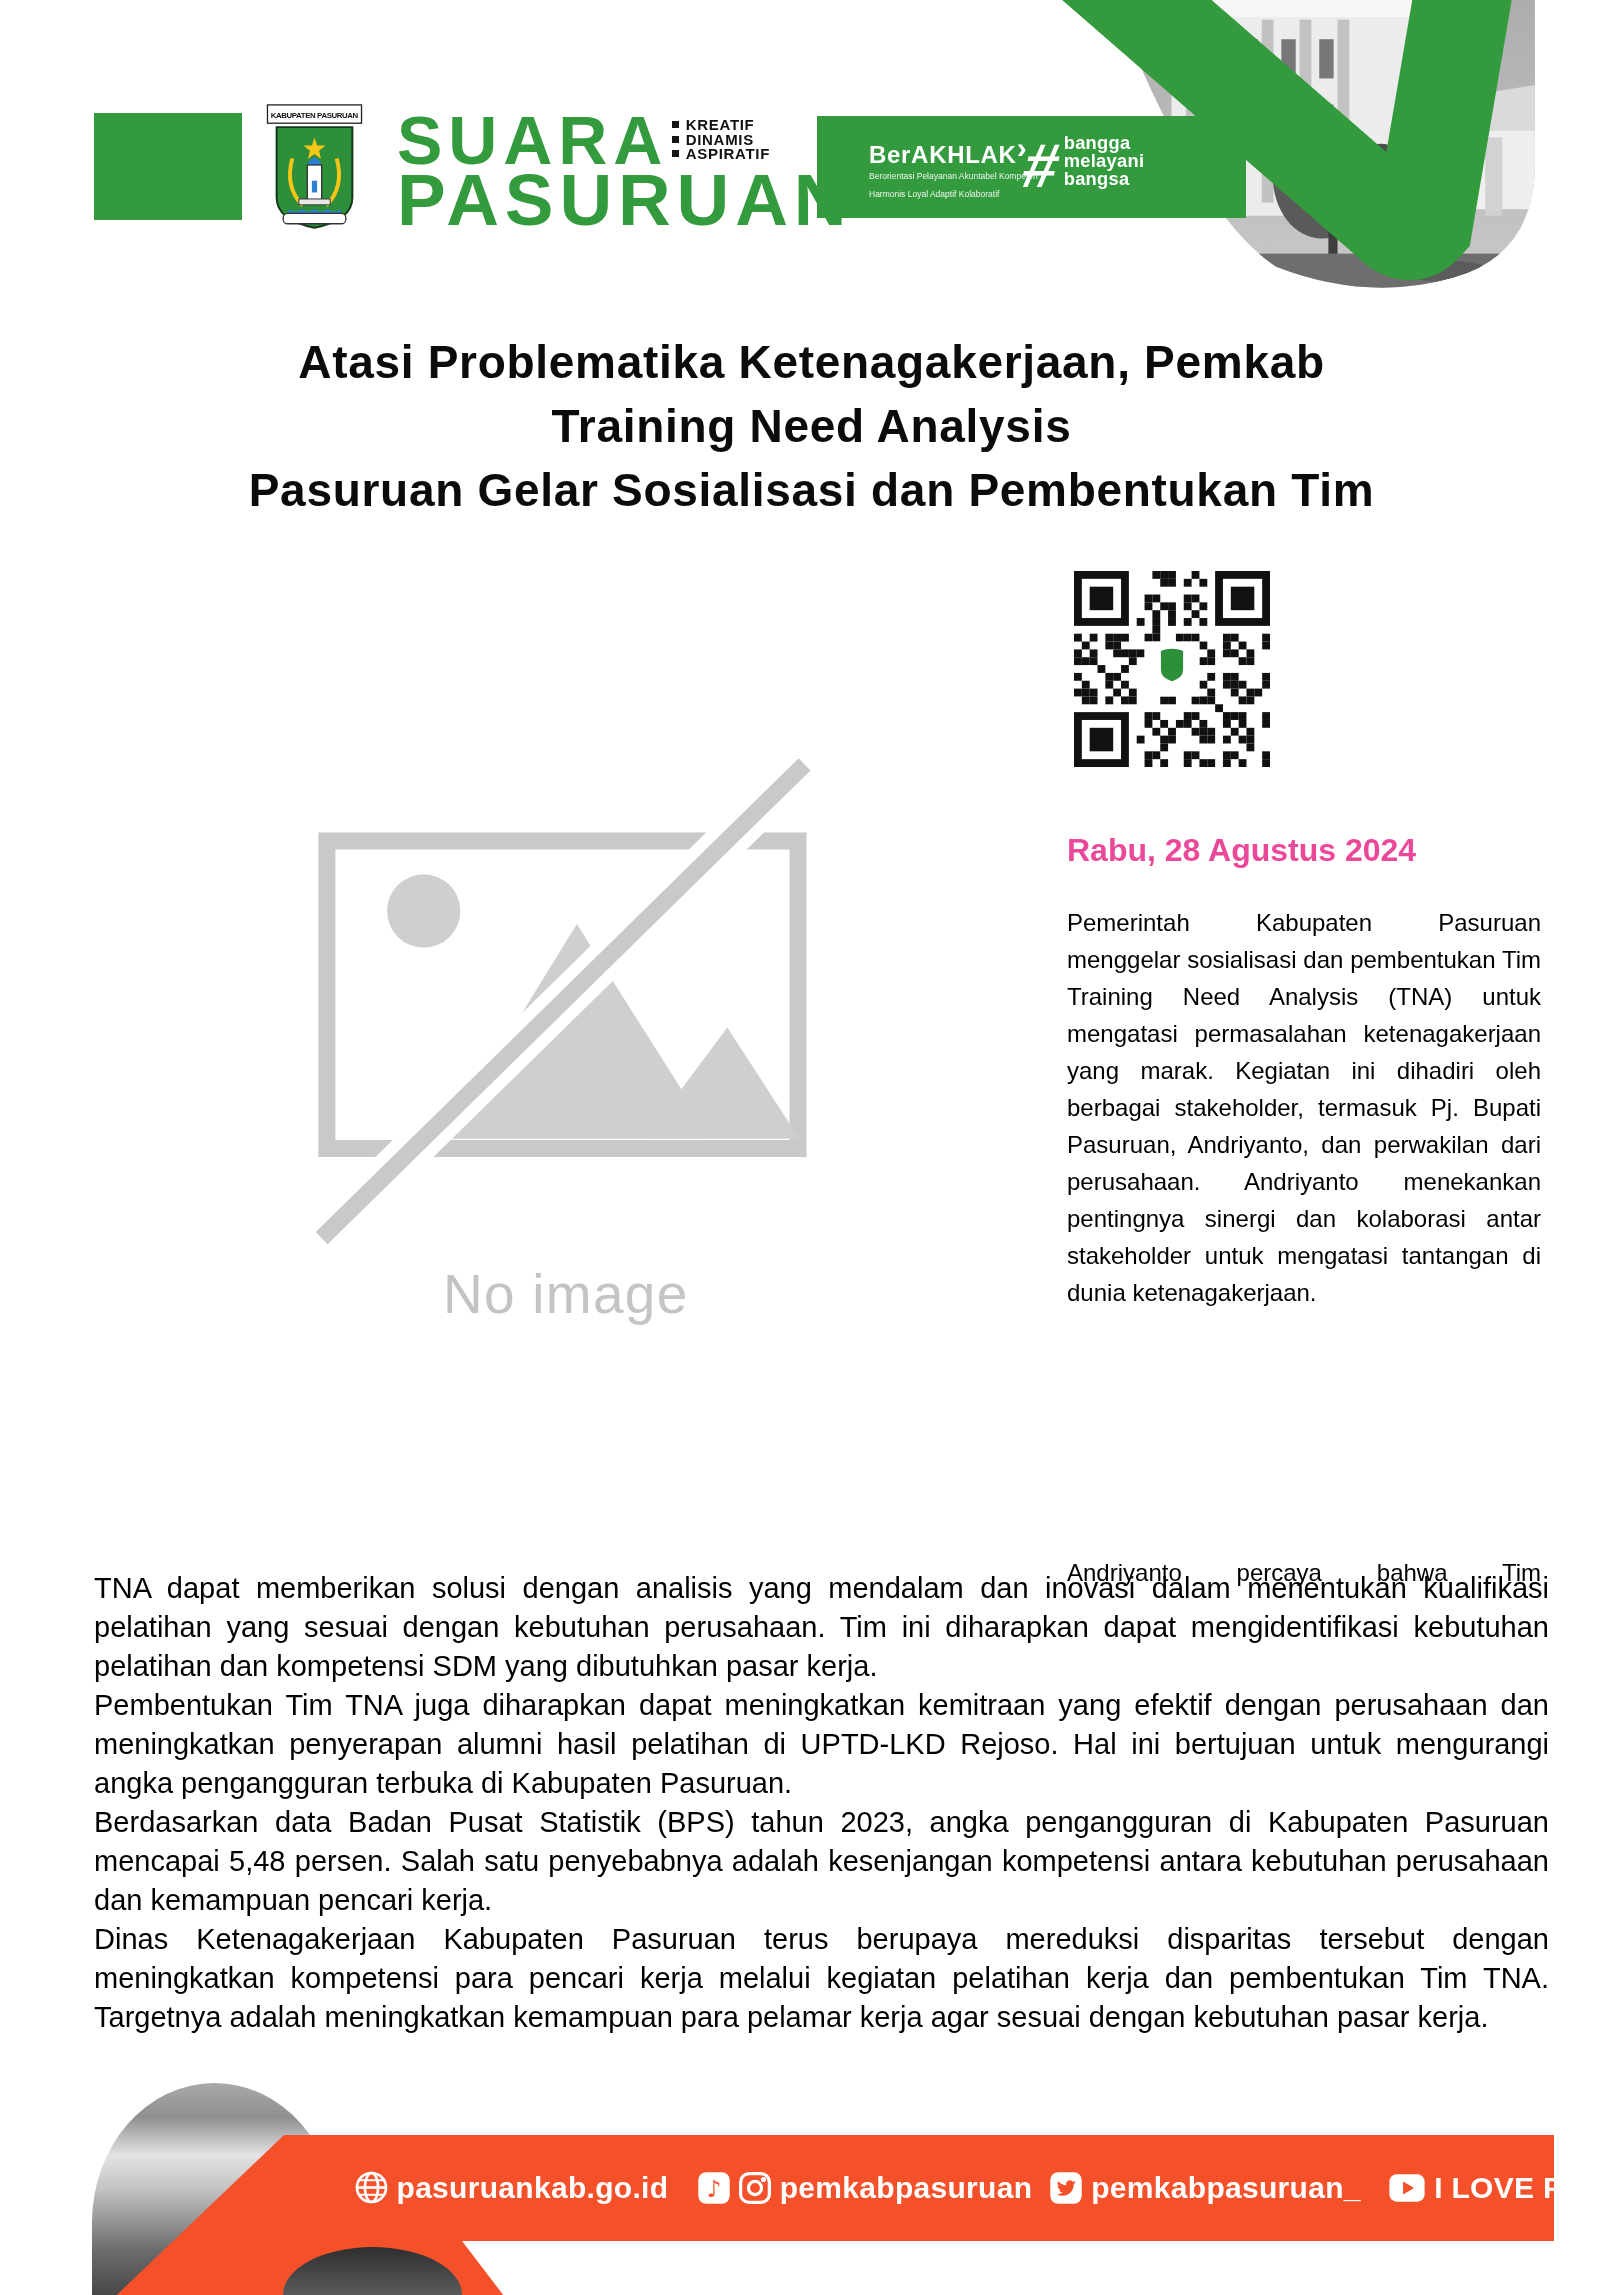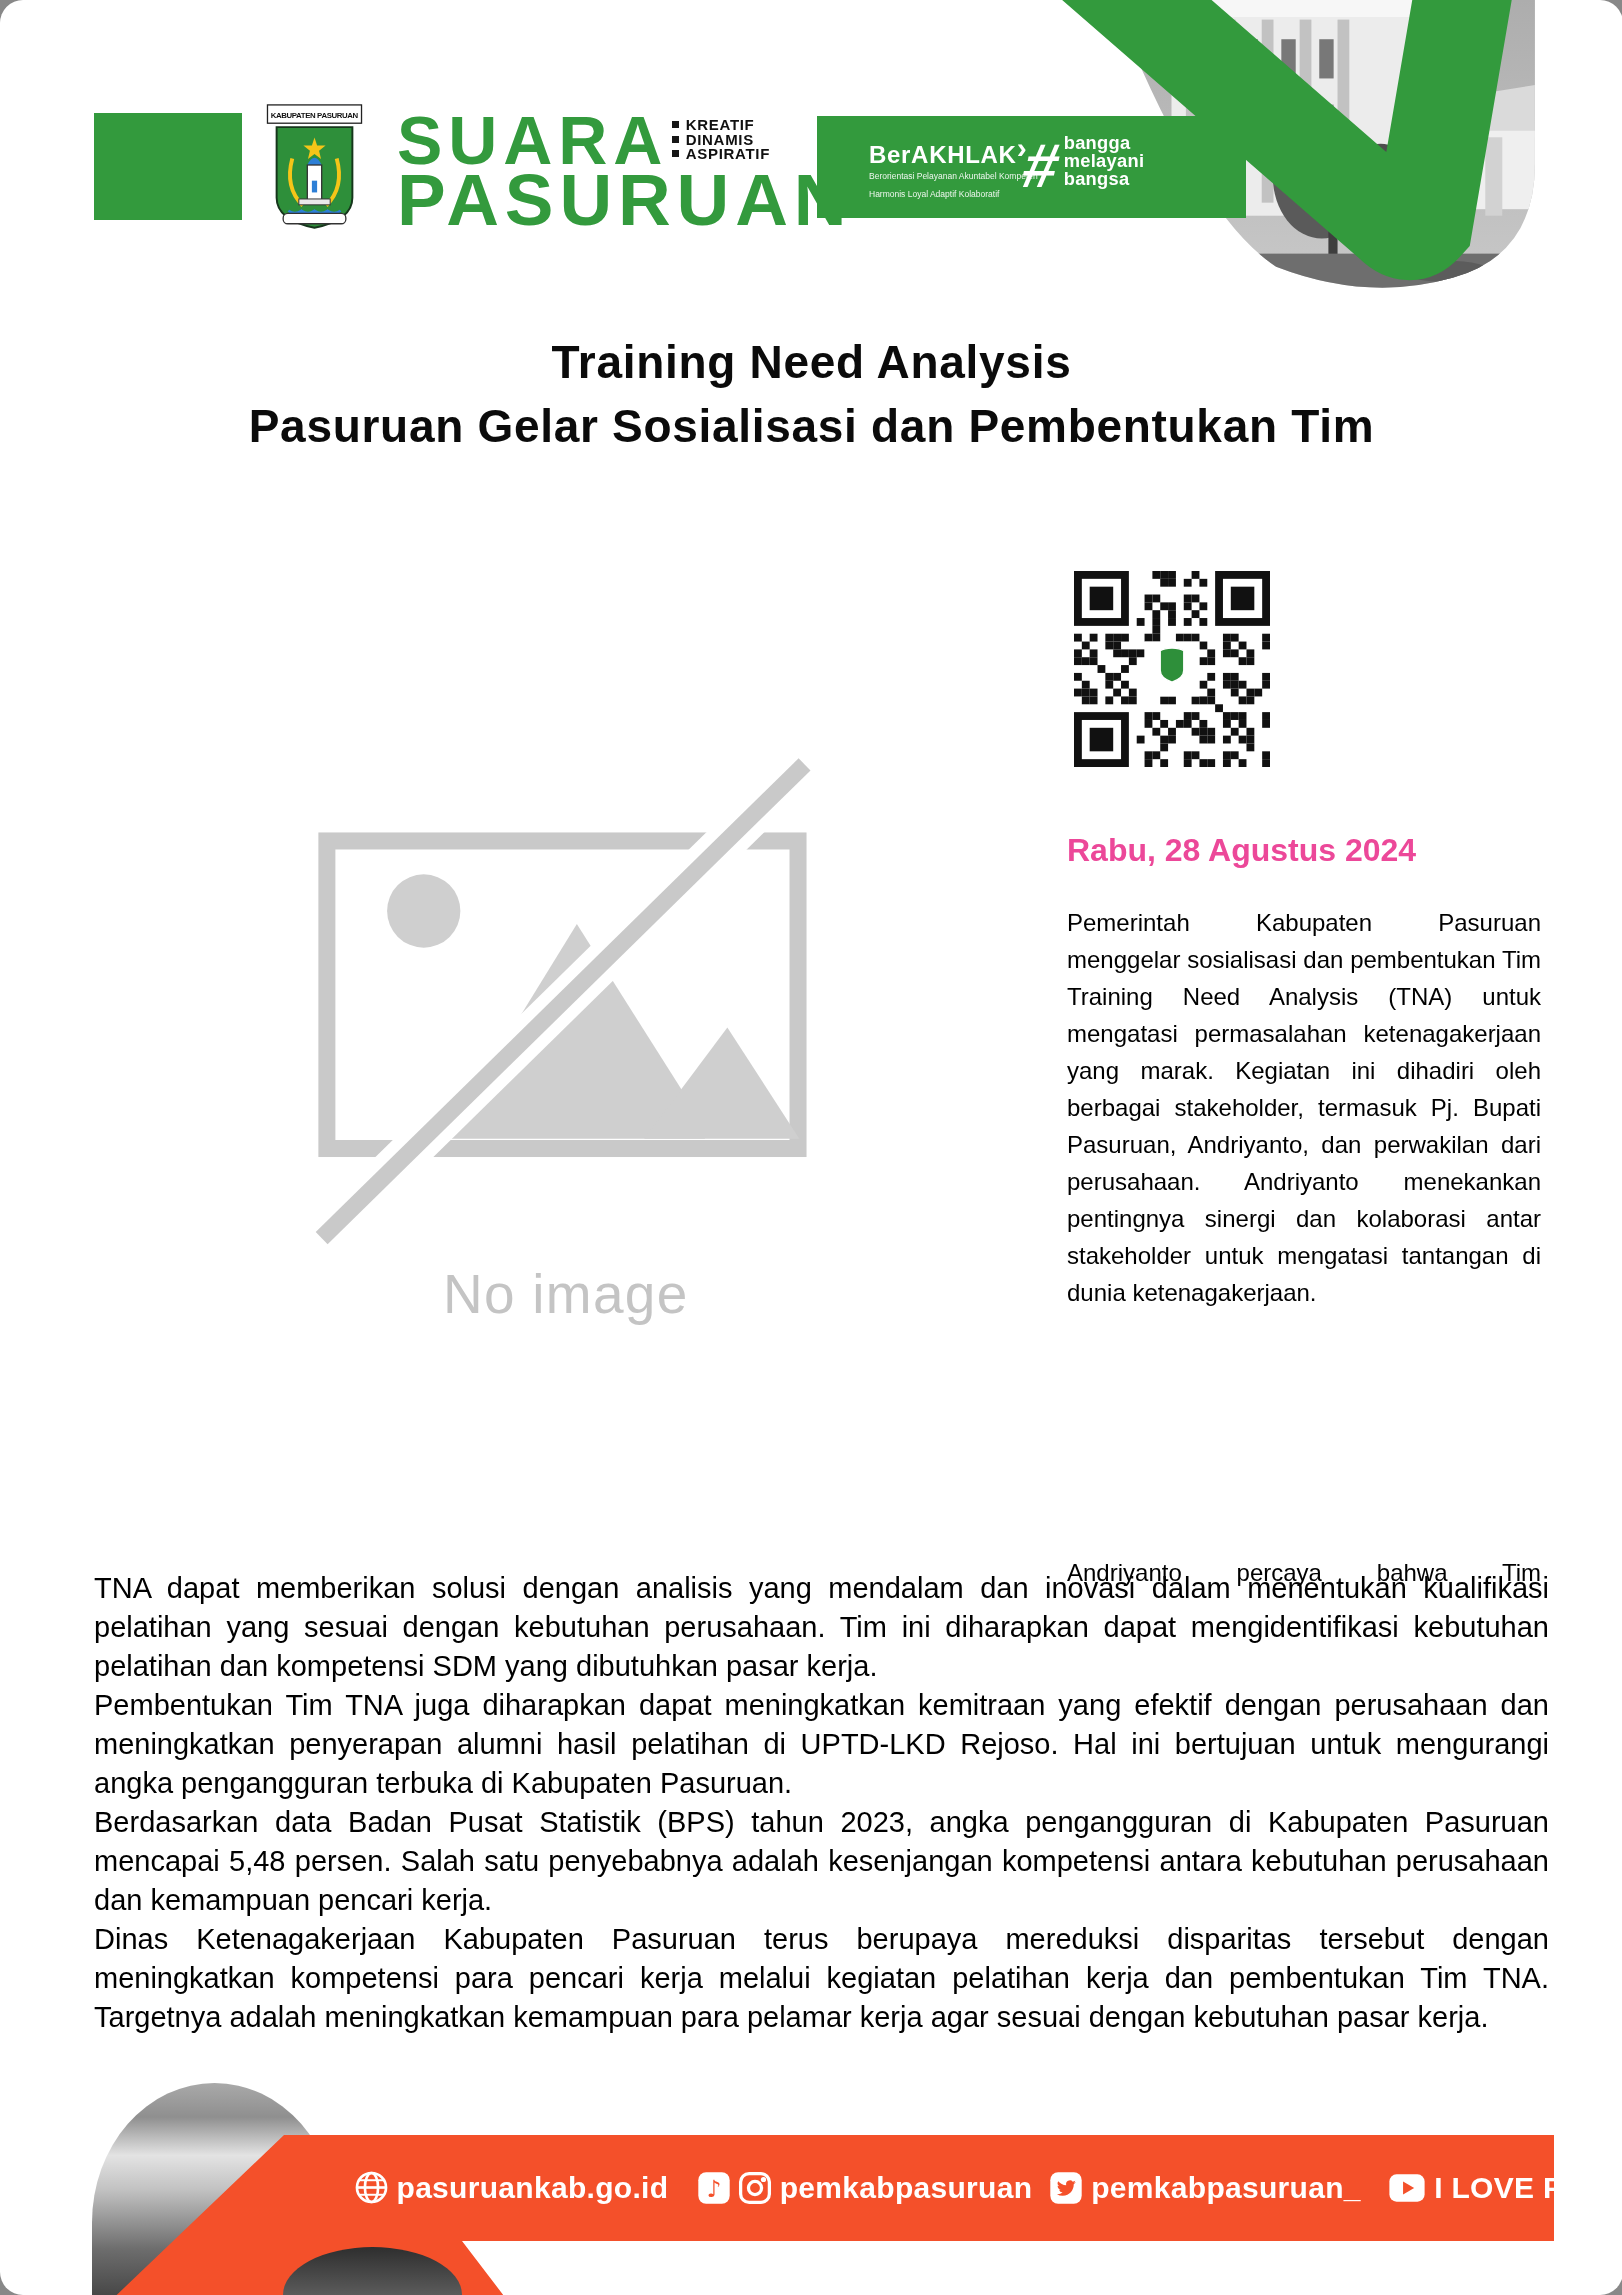--- a/index.html
+++ b/index.html
@@ -1,17 +1,17 @@
 <!DOCTYPE html>
 <html style="--green: #339a3d; --orange: #f4502a;font-size:10.5px"><head>
 <meta charset="utf-8">
 <style>
   html,body{margin:0;padding:0;background:#888;}
   #page{position:relative;width:1623px;height:2295px;background:#fff;overflow:hidden;
-        font-family:"Liberation Sans",sans-serif;color:#000;margin:0 auto;border-radius:23px;}
+        font-family:"Liberation Sans",sans-serif;color:#000;margin:0 auto;}
   .abs{position:absolute;}
 
   
   .green-block{left:94px;top:113px;width:148px;height:107px;background:var(--green);}
   .emblem-svg{left:262px;top:101px;}
   .brand{left:397px;top:111px;line-height:59px;font-weight:bold;color:var(--green);}
   .brand .l1{font-size:68px;letter-spacing:5.9px;}
   .brand .l2{font-size:73px;letter-spacing:5.9px;}
   .tagline{left:672px;top:118px;}
   .tag-row{display:flex;align-items:center;height:13.7px;margin-bottom:0.7px;}
@@ -151,20 +151,21 @@
       <div class="hash-sym">#</div>
       <div class="hash-words">
         <div>bangga</div>
         <div>melayani</div>
         <div>bangsa</div>
       </div>
     </div>
   </div>
 
   <div class="abs title">
+    <div>Atasi Problematika Ketenagakerjaan, Pemkab</div>
     <div>Training Need Analysis</div>
     <div>Pasuruan Gelar Sosialisasi dan Pembentukan Tim</div>
   </div>
 
   <svg id="qr" class="abs qr" width="196" height="196" viewBox="0 0 300 300">
     <rect x="0" y="0" width="300" height="300" fill="#fff"></rect>
   <rect x="0" y="96" width="12" height="12" fill="#111"></rect>
       <rect x="0" y="120" width="12" height="12" fill="#111"></rect>
       <rect x="0" y="132" width="12" height="12" fill="#111"></rect>
       <rect x="0" y="156" width="12" height="12" fill="#111"></rect>

